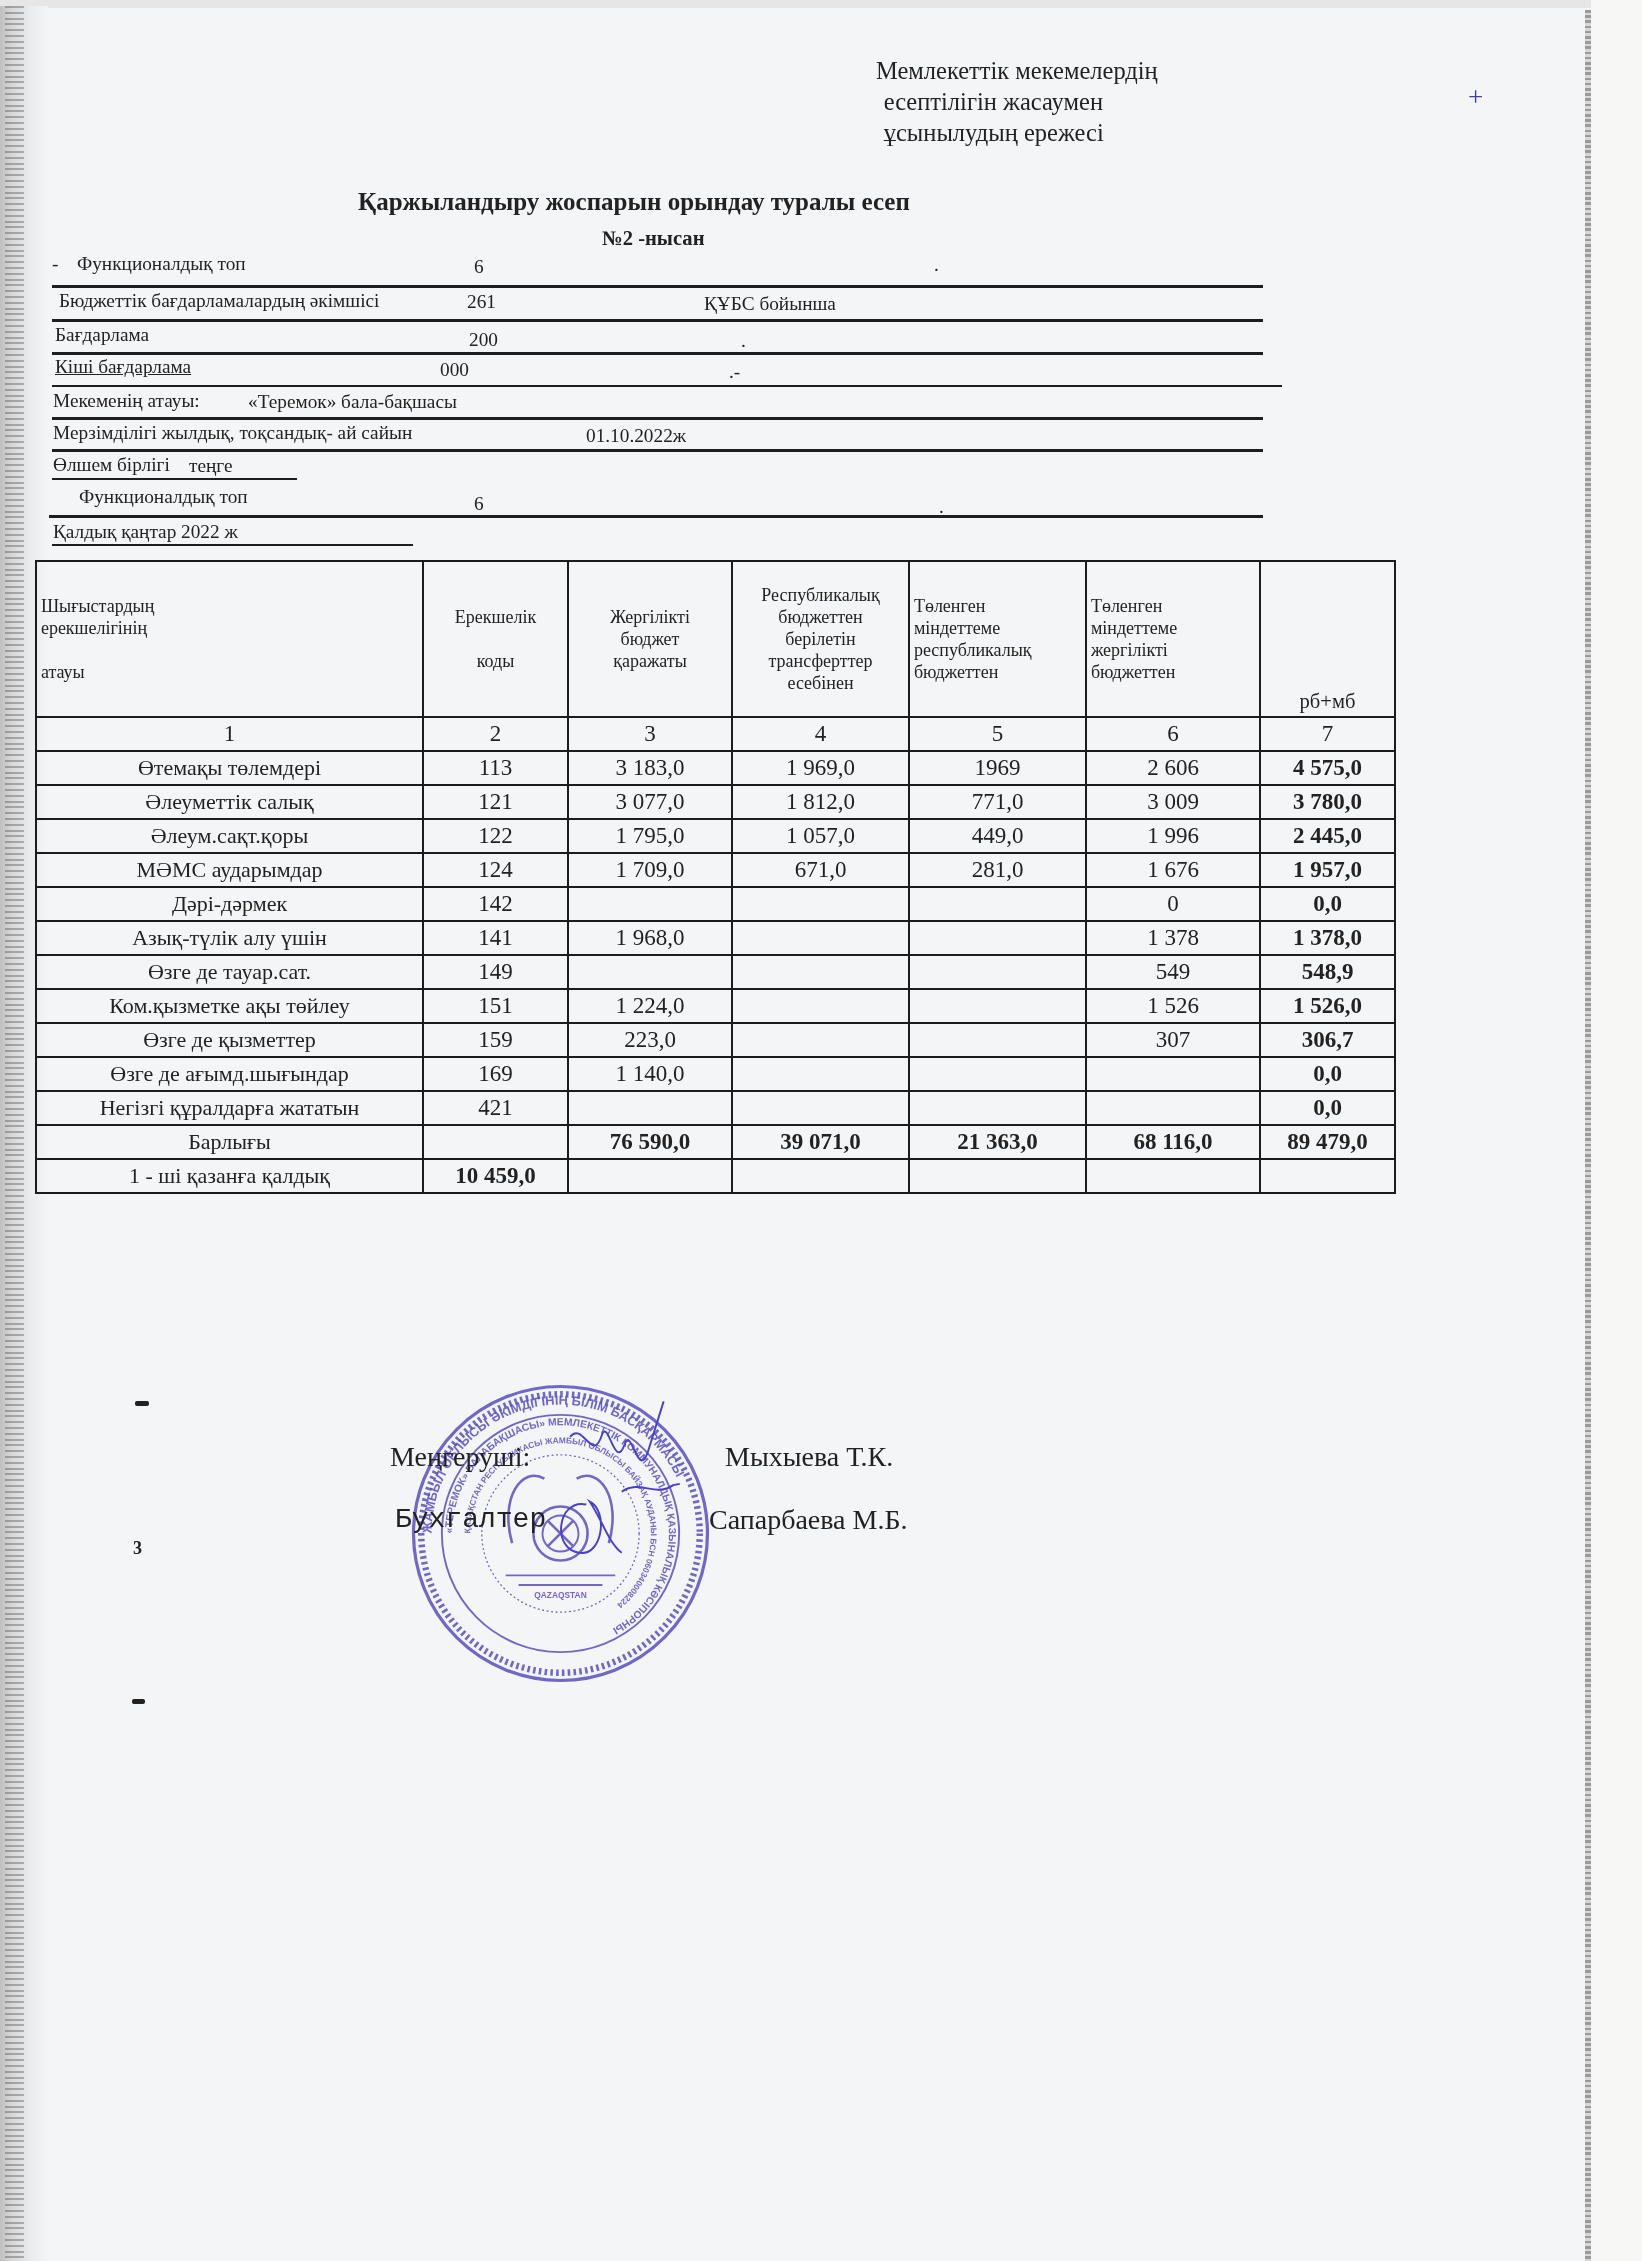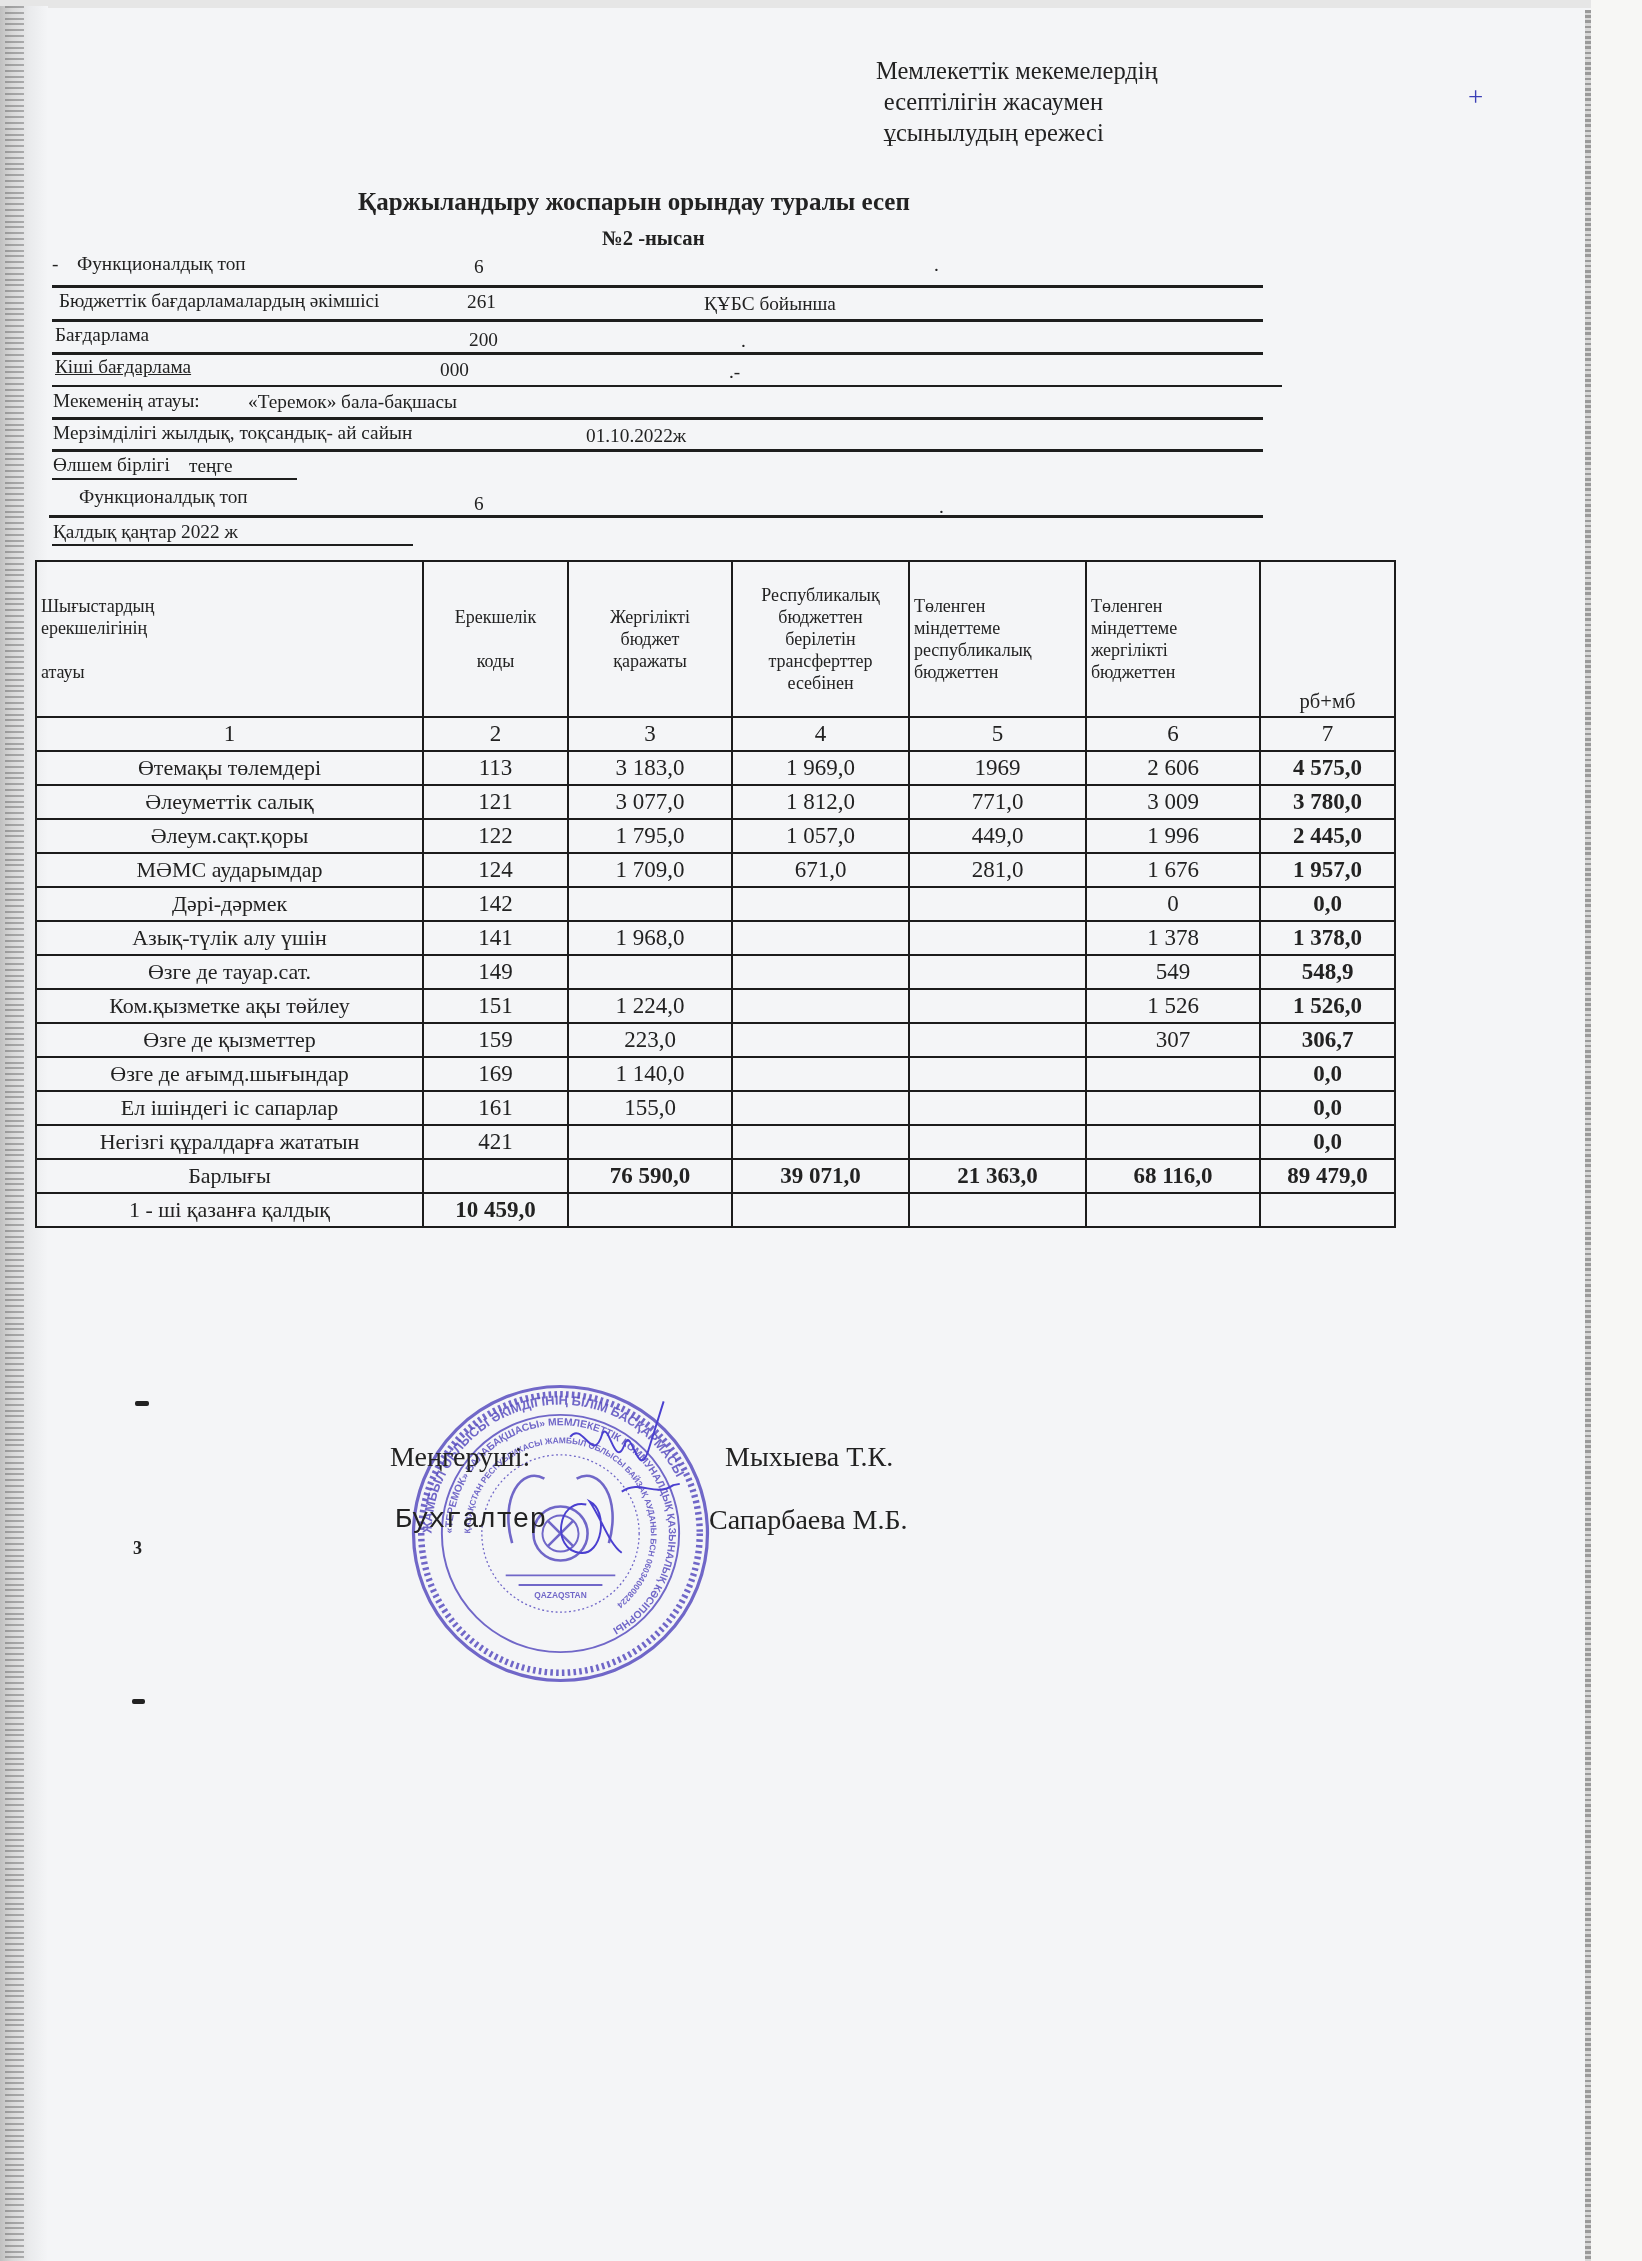--- a/index.html
+++ b/index.html
@@ -244,29 +244,20 @@
         <td>223,0</td>
         <td></td>
         <td></td>
         <td>307</td>
         <td class="bold">306,7</td>
       </tr>
     <tr>
         <td class="name">Өзге де ағымд.шығындар</td>
         <td>169</td>
         <td>1 140,0</td>
-        <td></td>
-        <td></td>
-        <td></td>
-        <td class="bold">0,0</td>
-      </tr>
-    <tr>
-        <td class="name">Ел ішіндегі іс сапарлар</td>
-        <td>161</td>
-        <td>155,0</td>
         <td></td>
         <td></td>
         <td></td>
         <td class="bold">0,0</td>
       </tr>
     <tr>
         <td class="name">Негізгі құралдарға жататын</td>
         <td>421</td>
         <td></td>
         <td></td>

